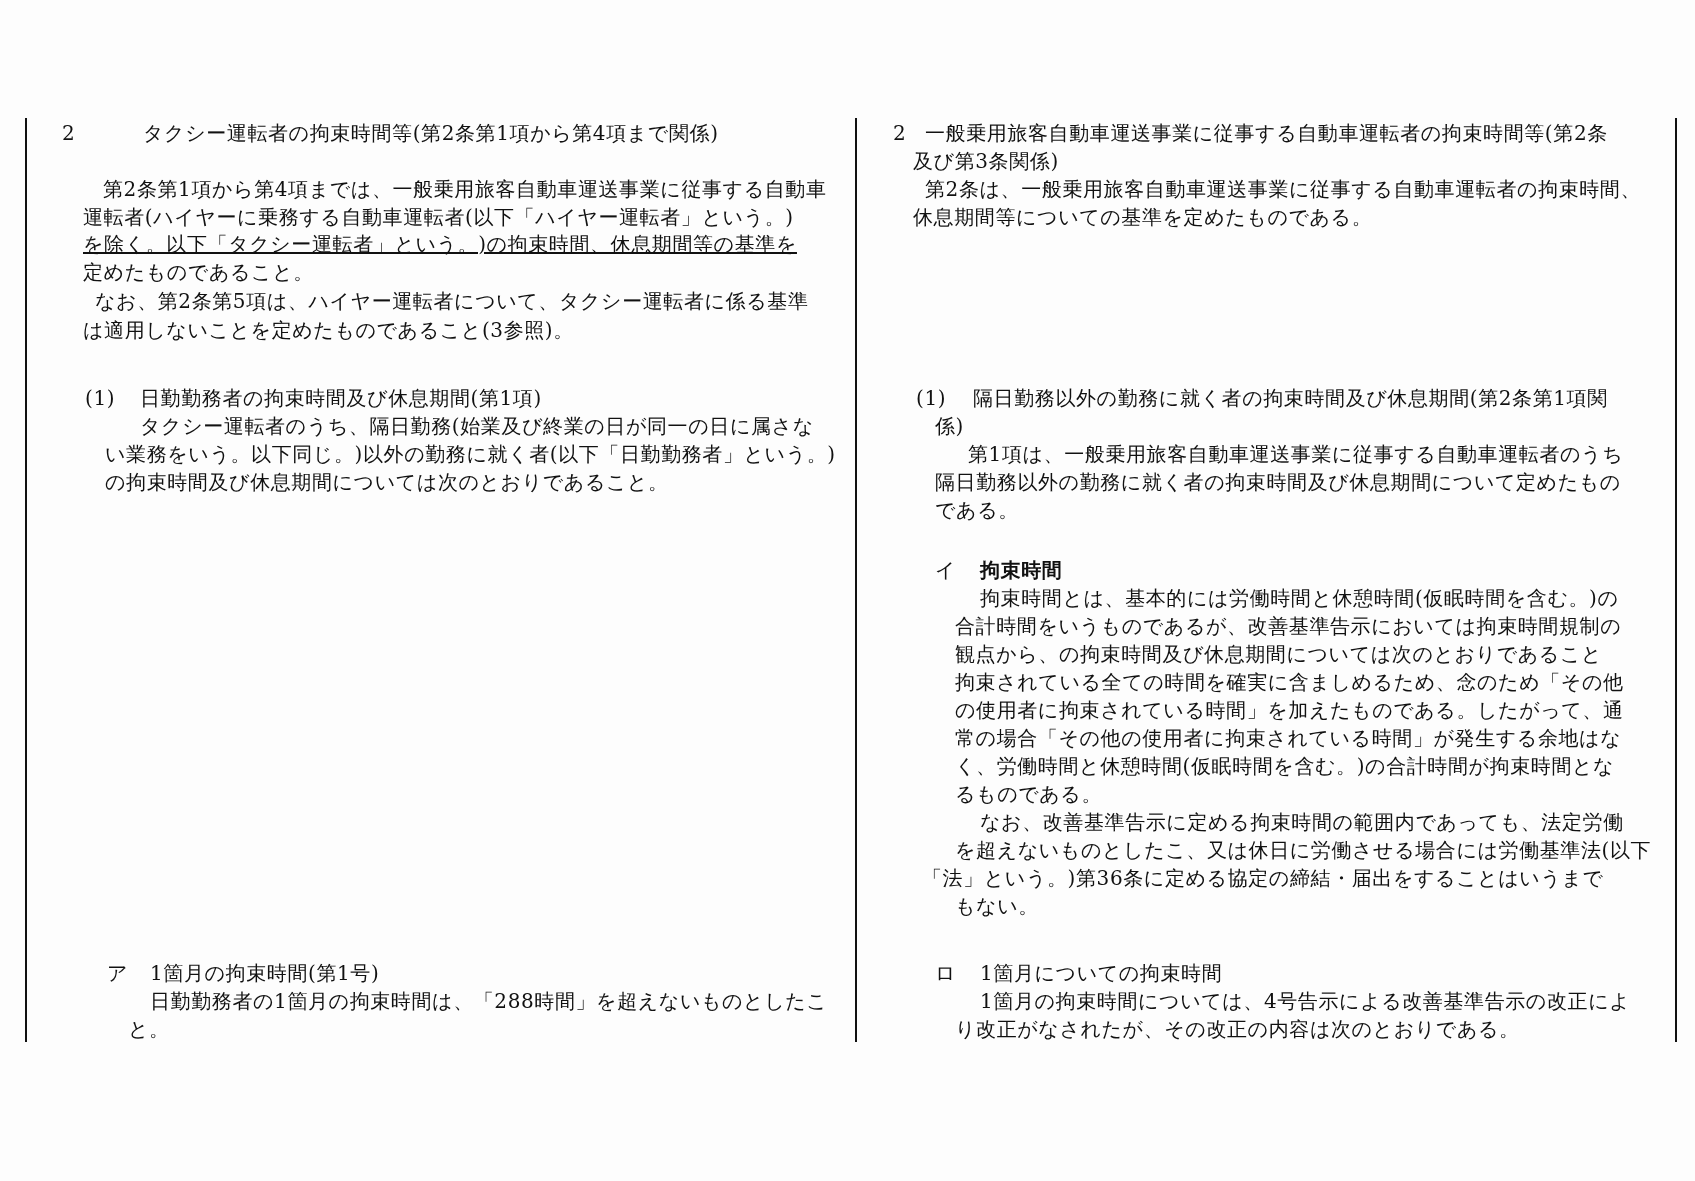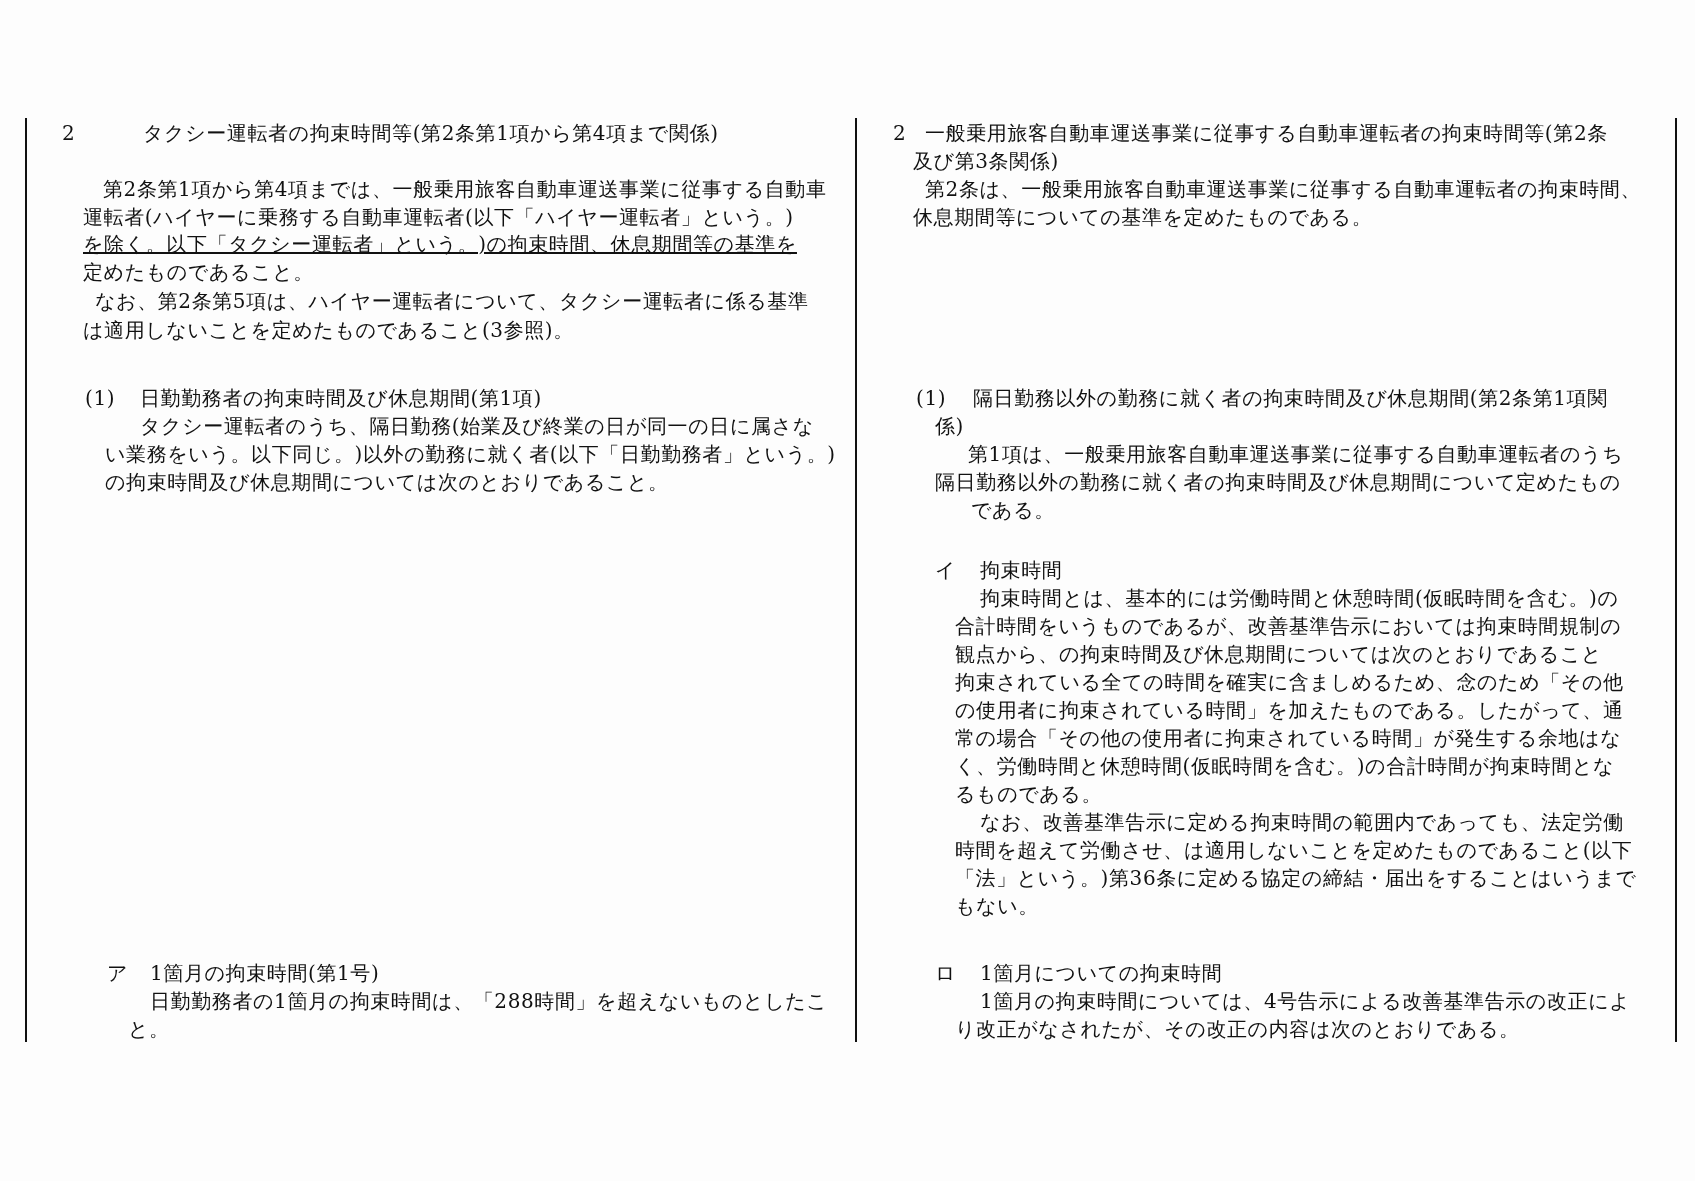--- a/index.html
+++ b/index.html
@@ -48,35 +48,35 @@
     <span class="ln" style="left:913px; top:149px;">及び第3条関係)</span>
 
     <span class="ln" style="left:925px; top:177px;">第2条は、一般乗用旅客自動車運送事業に従事する自動車運転者の拘束時間、</span>
     <span class="ln" style="left:913px; top:205px;text-align:center;">休息期間等についての基準を定めたものである。</span>
 
     <span class="ln" style="left:916px; top:386px;">(1)</span>
     <span class="ln" style="left:973px; top:386px;">隔日勤務以外の勤務に就く者の拘束時間及び休息期間(第2条第1項関</span>
     <span class="ln" style="left:935px; top:414px;">係)</span>
     <span class="ln" style="left:968px; top:442px;">第1項は、一般乗用旅客自動車運送事業に従事する自動車運転者のうち</span>
     <span class="ln" style="left:935px; top:470px;">隔日勤務以外の勤務に就く者の拘束時間及び休息期間について定めたもの</span>
-    <span class="ln" style="left:935px; top:498px;margin-left:36px;">である。</span>
+    <span class="ln" style="left:935px; top:498px;">である。</span>
 
     <span class="ln" style="left:935px; top:558px;">イ</span>
-    <span class="ln" style="left:980px; top:558px;">拘束時間</span>
+    <span class="ln" style="left:980px; top:558px;font-weight:bold;">拘束時間</span>
     <span class="ln" style="left:980px; top:586px;">拘束時間とは、基本的には労働時間と休憩時間(仮眠時間を含む。)の</span>
     <span class="ln" style="left:955px; top:614px;">合計時間をいうものであるが、改善基準告示においては拘束時間規制の</span>
     <span class="ln" style="left:955px; top:642px;">観点から、の拘束時間及び休息期間については次のとおりであること</span>
     <span class="ln" style="left:955px; top:670px;text-align:right;">拘束されている全ての時間を確実に含ましめるため、念のため「その他</span>
     <span class="ln" style="left:955px; top:698px;">の使用者に拘束されている時間」を加えたものである。したがって、通</span>
     <span class="ln" style="left:955px; top:726px;">常の場合「その他の使用者に拘束されている時間」が発生する余地はな</span>
     <span class="ln" style="left:955px; top:754px;">く、労働時間と休憩時間(仮眠時間を含む。)の合計時間が拘束時間とな</span>
     <span class="ln" style="left:955px; top:782px;">るものである。</span>
     <span class="ln" style="left:980px; top:810px;">なお、改善基準告示に定める拘束時間の範囲内であっても、法定労働</span>
-    <span class="ln" style="left:955px; top:838px;">時間を超えて労働させ、は適用しないことを定めたものであること(以下</span>
-    <span class="ln" style="left:955px; top:866px;">「法」という。)第36条に定める協定の締結・届出をすることはいうまで</span>
+    <span class="ln" style="left:955px; top:838px;">を超えないものとしたこ、又は休日に労働させる場合には労働基準法(以下</span>
+    <span class="ln" style="left:922px; top:866px;">「法」という。)第36条に定める協定の締結・届出をすることはいうまで</span>
     <span class="ln" style="left:955px; top:894px;">もない。</span>
 
     <span class="ln" style="left:935px; top:961px;">ロ</span>
     <span class="ln" style="left:980px; top:961px;">1箇月についての拘束時間</span>
     <span class="ln" style="left:980px; top:989px;">1箇月の拘束時間については、4号告示による改善基準告示の改正によ</span>
     <span class="ln" style="left:955px; top:1017px;">り改正がなされたが、その改正の内容は次のとおりである。</span>
   </div>
 </div>
 
 </body></html>

